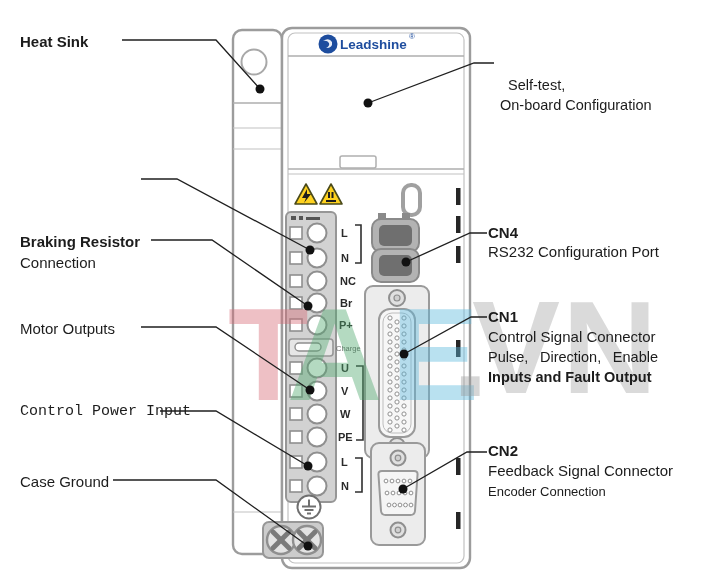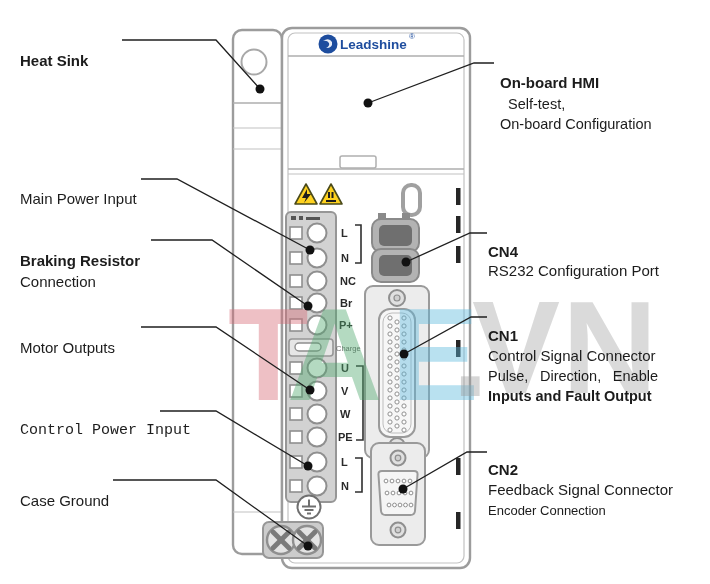--- a/index.html
+++ b/index.html
@@ -1,19 +1,19 @@
 <!DOCTYPE html>
 <html><head>
 <meta charset="utf-8">
 <style>
   html,body{margin:0;padding:0;background:#fff;}
   .stage{position:relative;width:710px;height:584px;background:#ffffff;
          font-family:"Liberation Sans",sans-serif;color:#1c1c1c;overflow:hidden;}
   .stage svg{position:absolute;left:0;top:0;}
-  .lbl{position:absolute;font-size:15px;line-height:20px;white-space:nowrap;margin-top:19px;}
+  .lbl{position:absolute;font-size:15px;line-height:20px;white-space:nowrap;}
   .b{font-weight:bold;}
   .sm{font-size:13px;}
   .md{font-size:14.5px;}
   .justify{white-space:normal;width:170px;text-align:justify;text-align-last:justify;}
   
   .outline{fill:#ffffff;stroke:#9c9c9c;stroke-width:2.4;}
   .thin{fill:none;stroke:#c2c2c2;stroke-width:1.2;}
   .mid{fill:none;stroke:#aeaeae;stroke-width:1.6;}
   .term-sq{fill:#ffffff;stroke:#8f8f8f;stroke-width:1.6;}
   .term-c{fill:#ffffff;stroke:#8f8f8f;stroke-width:2;}
@@ -271,28 +271,26 @@
       <path class="leader" d="M 406 262 L 470 233 H 487"></path>
       <circle class="dot" cx="406" cy="262" r="4.5"></circle>
       <path class="leader" d="M 404 354 L 471 317 H 487"></path>
       <circle class="dot" cx="404" cy="354" r="4.5"></circle>
       <path class="leader" d="M 403 489 L 467 452 H 487"></path>
       <circle class="dot" cx="403" cy="489" r="4.5"></circle>
     </g>
   </svg>
 
   <div class="lbl b" style="left:20px;top:32px;">Heat Sink</div>
-  <div class="lbl" style="left:20px;top:170px;">Main Power Input</div>
   <div class="lbl" style="left:20px;top:232px;font-weight:bold;">Braking Resistor</div>
   <div class="lbl" style="left:20px;top:253px;">Connection</div>
   <div class="lbl" style="left:20px;top:319px;">Motor Outputs</div>
   <div class="lbl" style="left:20px;top:402px;font-family:Liberation Mono, monospace;">Control Power Input</div>
   <div class="lbl" style="left:20px;top:472px;">Case Ground</div>
 
-  <div class="lbl b" style="left:500px;top:54px;">On-board HMI</div>
   <div class="lbl md" style="left:508px;top:75px;">Self-test,</div>
   <div class="lbl md" style="left:500px;top:95px;">On-board Configuration</div>
 
   <div class="lbl b" style="left:488px;top:223px;">CN4</div>
   <div class="lbl" style="left:488px;top:242px;">RS232 Configuration Port</div>
 
   <div class="lbl b" style="left:488px;top:307px;">CN1</div>
   <div class="lbl md justify" style="left:488px;top:347px;">Pulse, Direction, Enable</div>
   <div class="lbl" style="left:488px;top:327px;">Control Signal Connector</div>
   <div class="lbl md" style="left:488px;top:367px;font-weight:bold;">Inputs and Fault Output</div>

